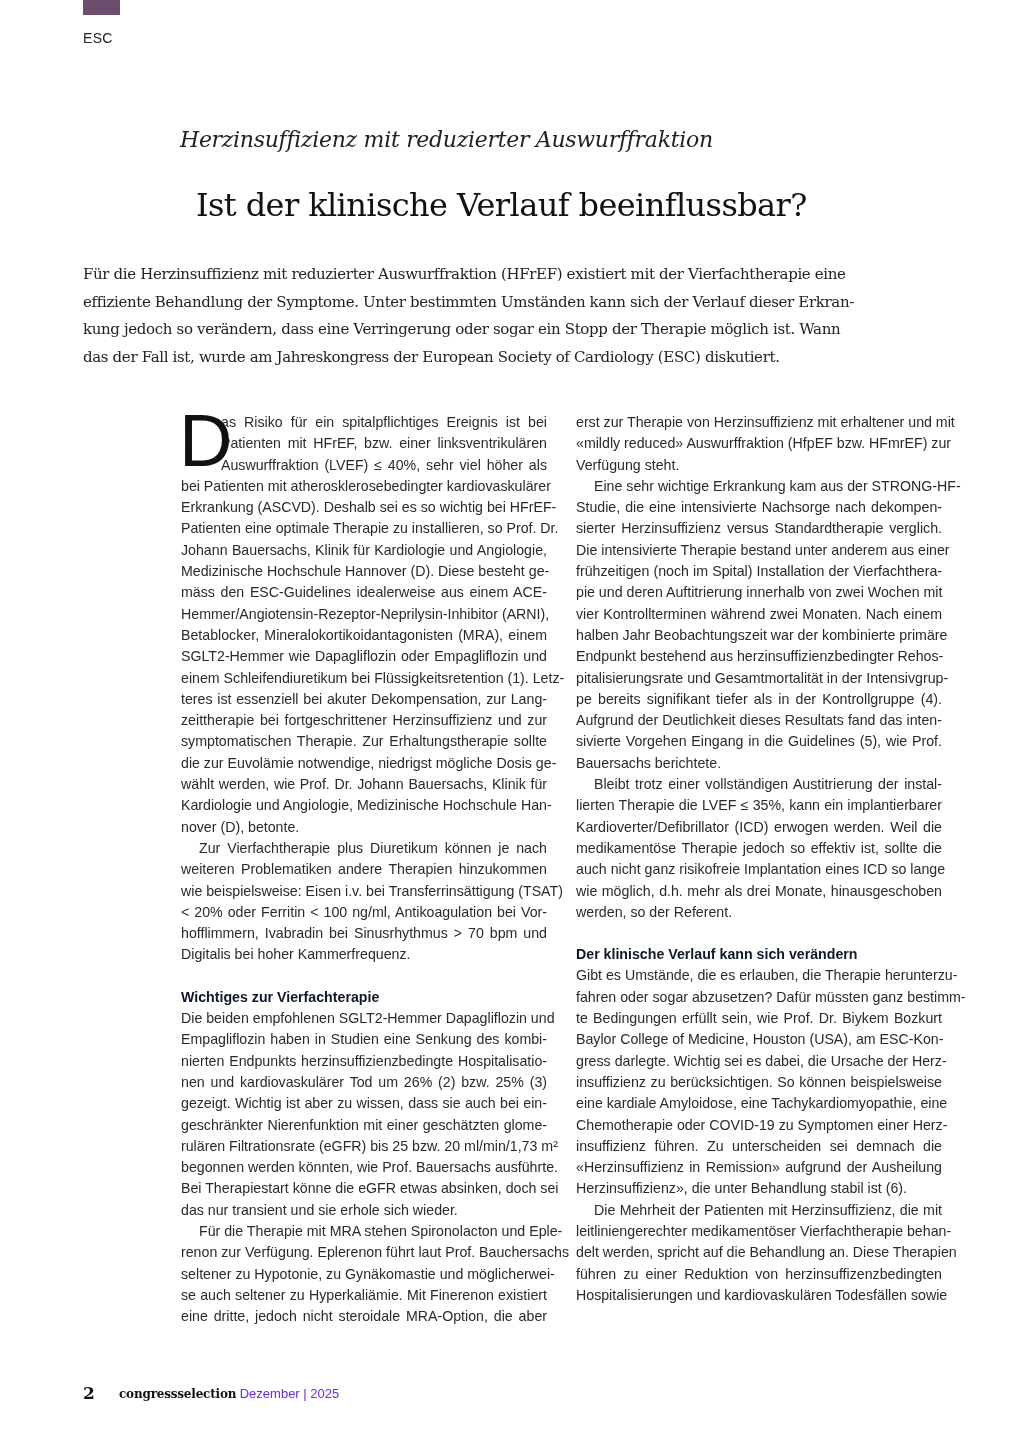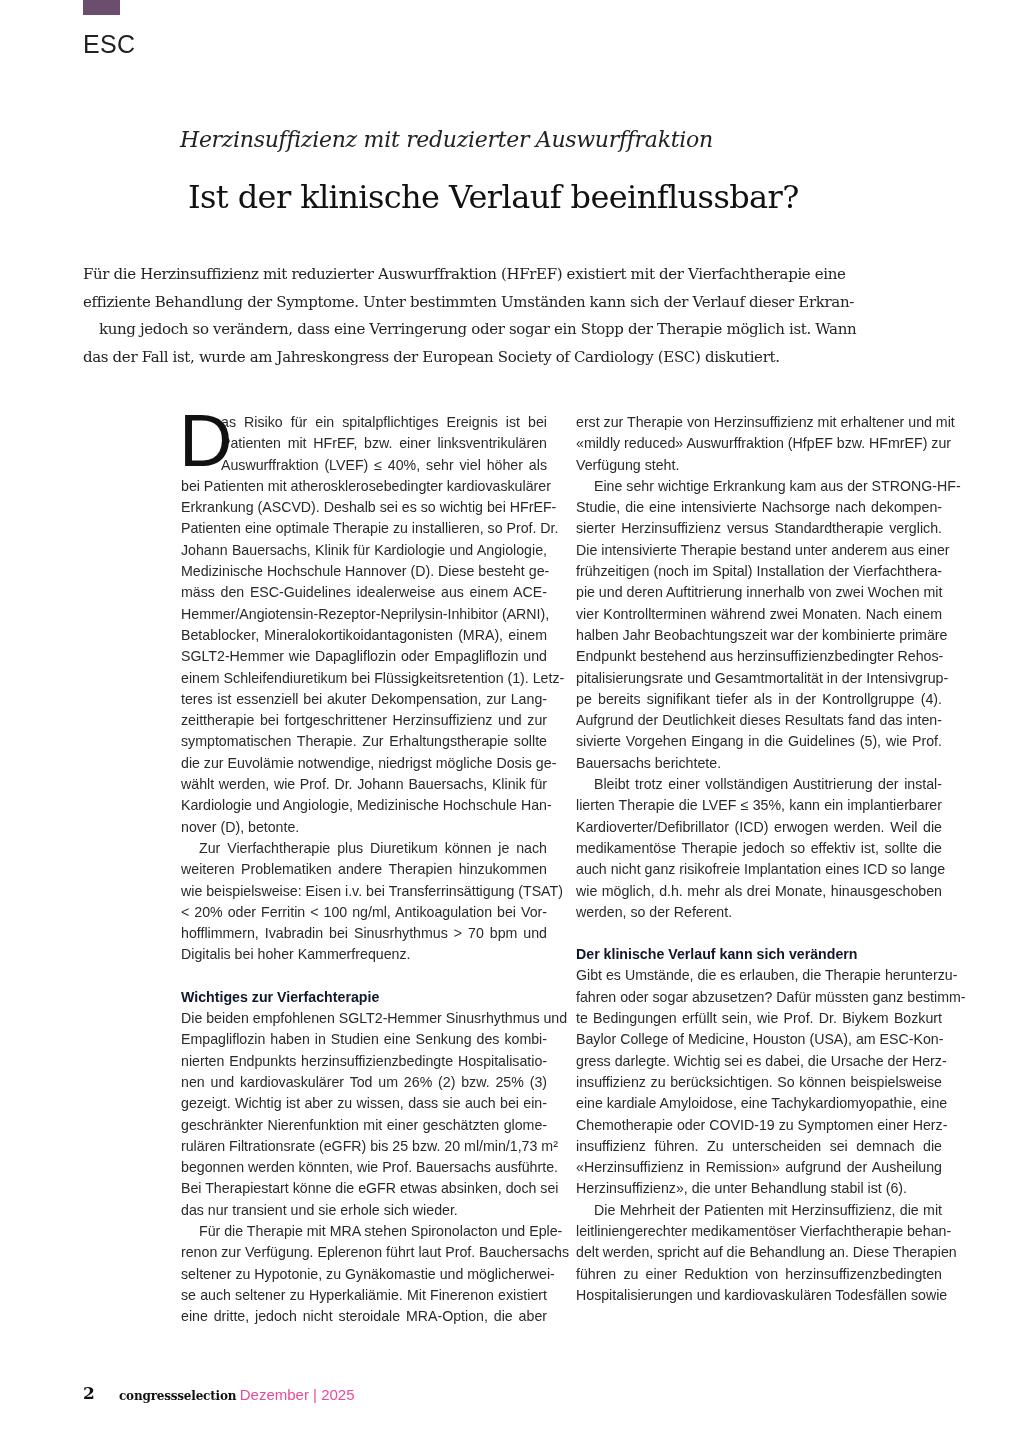--- a/index.html
+++ b/index.html
@@ -1,51 +1,51 @@
 <!DOCTYPE html>
 <html><head>
 <meta charset="utf-8">
 <style>
   html, body { margin: 0; padding: 0; background: #ffffff; }
   body { width: 1024px; height: 1448px; position: relative; overflow: hidden; color: #1a1a1a; }
   .topbar { position: absolute; left: 83px; top: 0; width: 37px; height: 15px; background: #6b4e6e; }
-  .section-label { position: absolute; left: 83px; top: 30px; font-family: "Liberation Sans", sans-serif; font-size: 25px; color: #222; letter-spacing: 0.3px; }
+  .section-label { position: absolute; left: 83px; top: 30px; font-family: "Liberation Sans", sans-serif; font-size: 14px; color: #222; letter-spacing: 0.3px; }
   .kicker { position: absolute; left: 180px; top: 127px; font-family: "DejaVu Serif", serif; font-style: italic; font-size: 22px; color: #222; letter-spacing: -0.3px; }
-  .title { position: absolute; left: 180px; top: 170px; font-family: "DejaVu Serif", serif; font-size: 32px; color: #111; letter-spacing: -0.6px; font-weight: normal; margin: 8px; }
+  .title { position: absolute; left: 180px; top: 170px; font-family: "DejaVu Serif", serif; font-size: 32px; color: #111; letter-spacing: -0.6px; font-weight: normal; margin: 16px; }
   .lead { position: absolute; left: 83px; top: 261px; width: 860px; font-family: "DejaVu Serif", serif; font-size: 15px; line-height: 27.5px; color: #222; letter-spacing: -0.35px; }
   .lead .ln { display: block; white-space: nowrap; }
   .col { position: absolute; top: 412px; width: 366px; font-family: "Liberation Sans", sans-serif; font-size: 14.2px; line-height: 21.3px; color: #2a2a2a; }
   .col-left { left: 181px; }
   .col-right { left: 576px; }
   .ln { display: block; white-space: nowrap; text-align: justify; text-align-last: justify; }
   .ln.last { text-align-last: left; }
   .ind { padding-left: 18px; }
   .subhead { font-weight: bold; color: #0f172a; margin-top: 21px; display: block; }
   .dropcap-wrap { position: relative; }
   .dropcap { position: absolute; left: -2px; top: -2px; font-family: "Liberation Sans", sans-serif; font-size: 74px; line-height: 62px; color: #111; }
   .dc-indent { padding-left: 40px; }
   .footer { position: absolute; left: 83px; top: 1385px; font-size: 14px; }
   .pageno { font-family: "DejaVu Serif", serif; font-weight: bold; font-size: 17px; color: #111; position: absolute; left: 0; top: -2px; }
   .pub { position: absolute; left: 36px; top: 1px; white-space: nowrap; }
   .pub-name { font-family: "DejaVu Serif", serif; font-weight: bold; font-size: 12px; color: #111; letter-spacing: -0.2px; }
-  .pub-date { font-family: "Liberation Sans", sans-serif; font-size: 15px; color: #ec4899; }
+  .pub-date { font-family: "Liberation Sans", sans-serif; font-size: 13px; color: #6d28d9; }
 </style>
 </head>
 <body>
 
 <div class="topbar"></div>
 <div class="section-label">ESC</div>
 
 <div class="kicker">Herzinsuffizienz mit reduzierter Auswurffraktion</div>
 <h1 class="title">Ist der klinische Verlauf beeinflussbar?</h1>
 
 <div class="lead">
     <span class="ln" style="text-align: left; text-align-last: left;">Für die Herzinsuffizienz mit reduzierter Auswurffraktion (HFrEF) existiert mit der Vierfachtherapie eine</span>
     <span class="ln" style="text-align: left; text-align-last: left;">effiziente Behandlung der Symptome. Unter bestimmten Umständen kann sich der Verlauf dieser Erkran-</span>
-    <span class="ln" style="text-align: left; text-align-last: left; margin-left: 16px;">kung jedoch so verändern, dass eine Verringerung oder sogar ein Stopp der Therapie möglich ist. Wann</span>
+    <span class="ln" style="text-align: left; text-align-last: left;">kung jedoch so verändern, dass eine Verringerung oder sogar ein Stopp der Therapie möglich ist. Wann</span>
     <span class="ln last" style="text-align: right; text-align-last: left;">das der Fall ist, wurde am Jahreskongress der European Society of Cardiology (ESC) diskutiert.</span>
   </div>
 
 <div class="col col-left">
   <div class="dropcap-wrap">
     <span class="dropcap">D</span>
     <div class="dc-indent">
         <span class="ln">as Risiko für ein spitalpflichtiges Ereignis ist bei</span>
         <span class="ln">Patienten mit HFrEF, bzw. einer linksventrikulären</span>
         <span class="ln">Auswurffraktion (LVEF) ≤ 40%, sehr viel höher als</span>
@@ -73,21 +73,21 @@
   <div>
       <span class="ln ind">Zur Vierfachtherapie plus Diuretikum können je nach</span>
       <span class="ln">weiteren Problematiken andere Therapien hinzukommen</span>
       <span class="ln">wie beispielsweise: Eisen i.v. bei Transferrinsättigung (TSAT)</span>
       <span class="ln">&lt; 20% oder Ferritin &lt; 100 ng/ml, Antikoagulation bei Vor-</span>
       <span class="ln">hofflimmern, Ivabradin bei Sinusrhythmus &gt; 70 bpm und</span>
       <span class="ln last">Digitalis bei hoher Kammerfrequenz.</span>
     </div>
   <span class="subhead">Wichtiges zur Vierfachterapie</span>
   <div>
-      <span class="ln">Die beiden empfohlenen SGLT2-Hemmer Sinusrhythmus und</span>
+      <span class="ln">Die beiden empfohlenen SGLT2-Hemmer Dapagliflozin und</span>
       <span class="ln">Empagliflozin haben in Studien eine Senkung des kombi-</span>
       <span class="ln">nierten Endpunkts herzinsuffizienzbedingte Hospitalisatio-</span>
       <span class="ln">nen und kardiovaskulärer Tod um 26% (2) bzw. 25% (3)</span>
       <span class="ln">gezeigt. Wichtig ist aber zu wissen, dass sie auch bei ein-</span>
       <span class="ln">geschränkter Nierenfunktion mit einer geschätzten glome-</span>
       <span class="ln">rulären Filtrationsrate (eGFR) bis 25 bzw. 20 ml/min/1,73 m²</span>
       <span class="ln">begonnen werden könnten, wie Prof. Bauersachs ausführte.</span>
       <span class="ln">Bei Therapiestart könne die eGFR etwas absinken, doch sei</span>
       <span class="ln last">das nur transient und sie erhole sich wieder.</span>
     </div>

